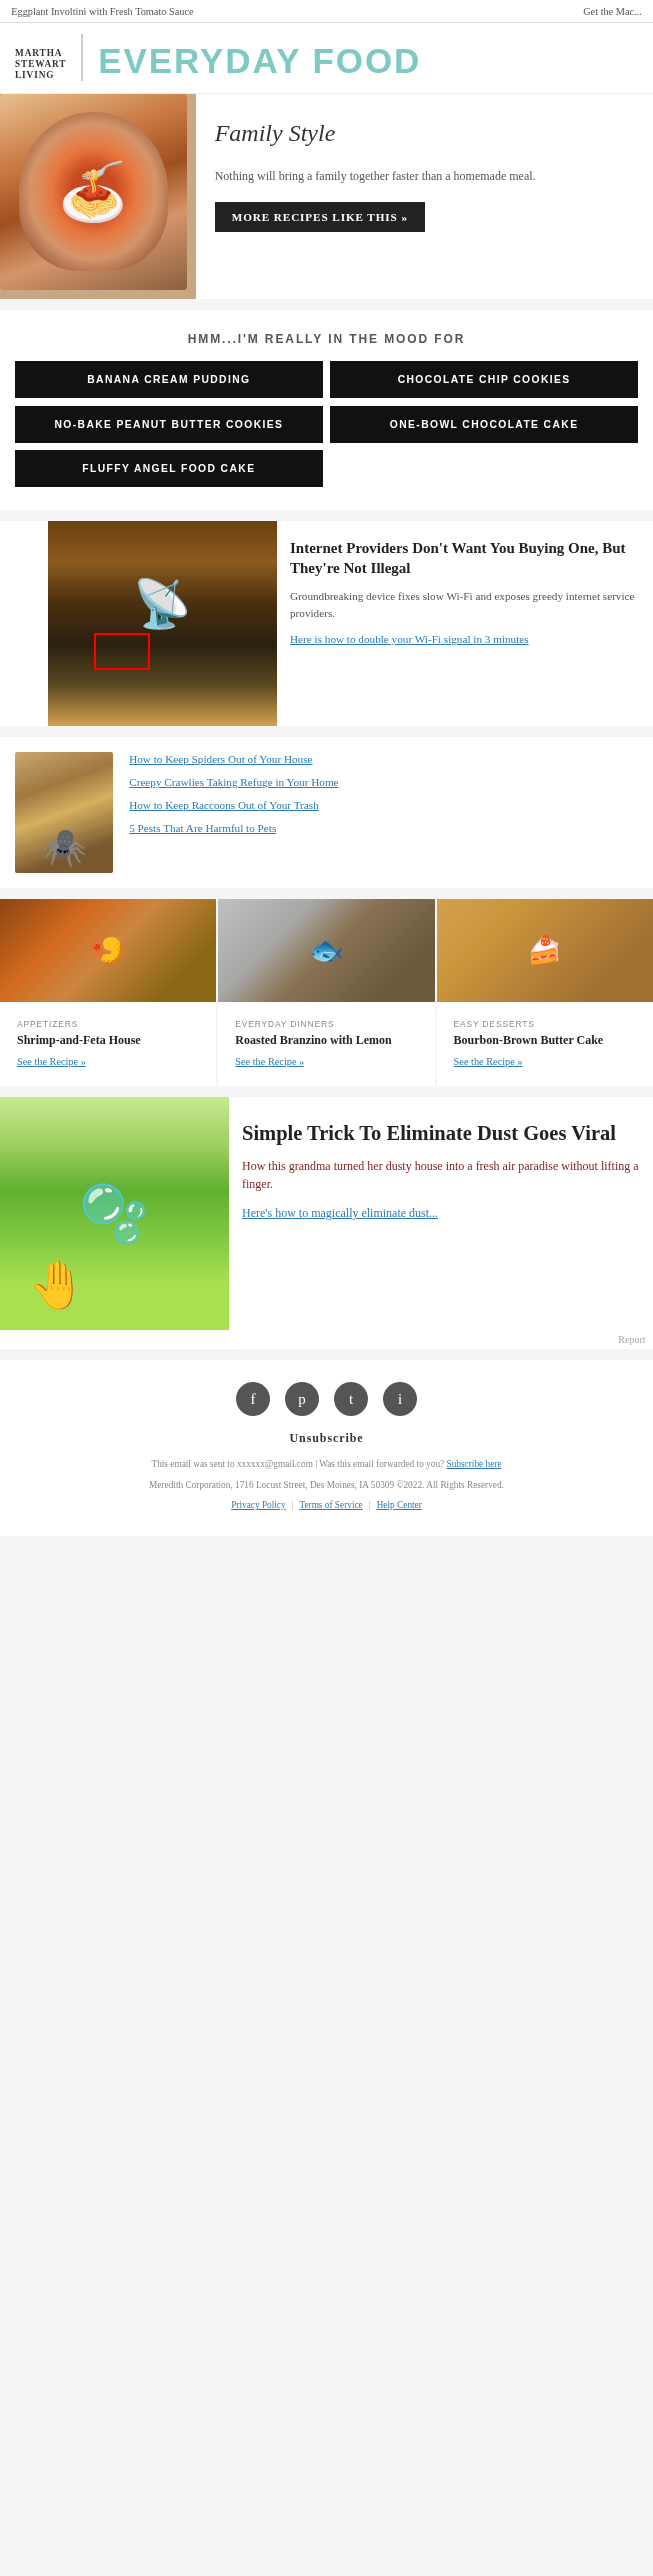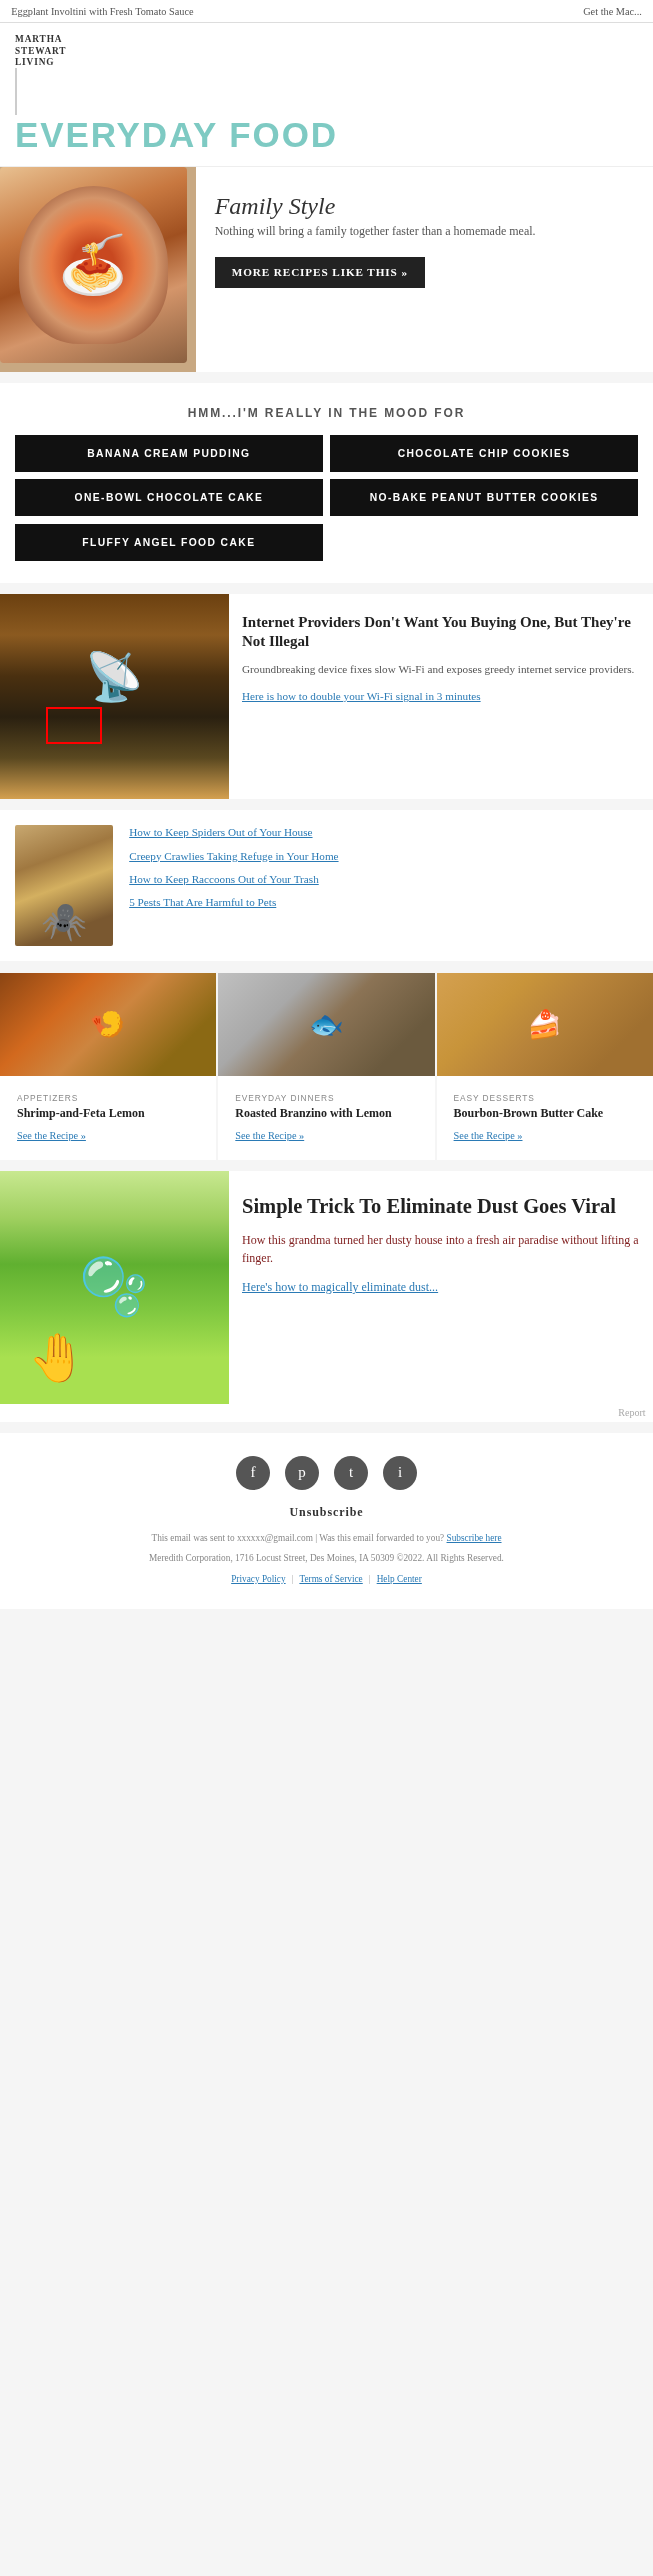--- a/index.html
+++ b/index.html
@@ -7,22 +7,22 @@
 
     
     .top-bar {
       display: flex; justify-content: space-between; align-items: center;
       padding: 5.6px 11.2px; background: #fff; font-size: 10.3px; color: #555;
       border-bottom: 0.9px solid #ddd;
     }
 
     
     .header {
-      display: flex; align-items: flex-start; background: #fff;
-      padding: 11.2px 15px; border-bottom: 1.9px solid #eee; flex-direction: column;
+      display: flex; align-items: flex-end; background: #fff;
+      padding: 11.2px 15px; border-bottom: 1.9px solid #eee;
     }
     .header-brand { text-align: left; margin-right: 15px; }
     .header-brand .martha { font-size: 9.3px; font-weight: bold; letter-spacing: 0.9px; color: #333; line-height: 1.2; }
     .header-divider { width: 1.9px; height: 47px; background: #ccc; margin-right: 15px; }
     .header-title { font-size: 35px; font-weight: 900; color: #7ecac3; letter-spacing: 1.9px; font-family: Arial, sans-serif; }
 
     
     .hero { background: #fff; display: flex; }
     .hero-image { width: 196px; min-height: 205px; background: #c8a882; overflow: hidden; }
     .hero-food-img {
@@ -33,40 +33,40 @@
     .hero-food-img::before {
       content: ''; position: absolute; top: 18.7px; left: 18.7px; right: 18.7px; bottom: 18.7px;
       background: radial-gradient(ellipse, #c84820 20%, #e87840 40%, #d4956a 60%, #a06040 80%);
       border-radius: 50% 50% 40% 40%;
     }
     .hero-food-img::after {
       content: '🍝'; position: absolute; top: 50%; left: 50%; transform: translate(-50%,-50%);
       font-size: 56px;
     }
     .hero-content { flex: 1; padding: 26px 18.7px; background: #fff; }
-    .hero-title { font-size: 24px; font-style: italic; color: #333; margin-bottom: 2px; }
+    .hero-title { font-size: 24px; font-style: italic; color: #333; margin-bottom: 20px; }
     .hero-text { font-size: 12px; color: #555; margin-bottom: 17px; line-height: 1.5; }
     .hero-button {
       display: inline-block; background: #222; color: #fff;
       padding: 9.3px 17px; font-size: 11.2px; font-weight: bold; letter-spacing: 0.9px;
       cursor: pointer; text-transform: uppercase;
     }
 
     
     .mood-section { background: #fff; padding: 22.4px 15px; margin-top: 11.2px; }
     .mood-title { text-align: center; font-size: 12px; letter-spacing: 1.9px; color: #555; margin-bottom: 15px; font-family: Arial, sans-serif; font-weight: bold; }
     .mood-grid { display: grid; grid-template-columns: 1fr 1fr; gap: 7.5px; }
     .mood-btn {
       background: #111; color: #fff; border: none; padding: 13px 7.5px;
       font-size: 10.3px; font-weight: bold; letter-spacing: 1.4px; text-transform: uppercase;
       cursor: pointer; font-family: Arial, sans-serif;
     }
 
     
-    .ad-section { background: #fff; display: flex; margin-top: 11.2px; }
+    .ad-section { background: #fff; display: flex; margin-top: 11.2px; padding-left: 48px; }
     .ad-image { width: 229px; min-height: 187px; background: #8b6914; position: relative; overflow: hidden; }
     .ad-image-inner {
       width: 229px; height: 205px;
       background: linear-gradient(180deg, #6b4010 0%, #8b5a20 20%, #4a3010 40%, #2a2010 60%, #5a4820 80%, #d4a050 100%);
       position: relative;
     }
     .ad-image-inner::before {
       content: '📡'; position: absolute; top: 40%; left: 50%; transform: translate(-50%,-50%);
       font-size: 47px;
     }
@@ -162,22 +162,22 @@
     <div class="hero-text">Nothing will bring a family together faster than a homemade meal.</div>
     <div class="hero-button">MORE RECIPES LIKE THIS »</div>
   </div>
 </div>
 
 <div class="mood-section">
   <div class="mood-title">HMM...I'M REALLY IN THE MOOD FOR</div>
   <div class="mood-grid">
     <button class="mood-btn">BANANA CREAM PUDDING</button>
     <button class="mood-btn">CHOCOLATE CHIP COOKIES</button>
+    <button class="mood-btn">NO-BAKE PEANUT BUTTER COOKIES</button>
     <button class="mood-btn">ONE-BOWL CHOCOLATE CAKE</button>
-    <button class="mood-btn">NO-BAKE PEANUT BUTTER COOKIES</button>
     <button class="mood-btn">FLUFFY ANGEL FOOD CAKE</button>
   </div>
 </div>
 
 <div class="ad-section">
   <div class="ad-image">
     <div class="ad-image-inner">
       <div class="red-box"></div>
     </div>
   </div>
@@ -200,21 +200,21 @@
   </div>
 </div>
 
 <div class="recipe-cards">
   <div class="recipe-card">
     <div class="recipe-card-img">
       <div class="recipe-img-1">🍤</div>
     </div>
     <div class="recipe-card-body">
       <div class="recipe-category">APPETIZERS</div>
-      <div class="recipe-name">Shrimp-and-Feta Lemon</div>
+      <div class="recipe-name">Shrimp-and-Feta House</div>
       <a class="recipe-link">See the Recipe »</a>
     </div>
   </div>
   <div class="recipe-card">
     <div class="recipe-card-img">
       <div class="recipe-img-2">🐟</div>
     </div>
     <div class="recipe-card-body">
       <div class="recipe-category">EVERYDAY DINNERS</div>
       <div class="recipe-name">Roasted Branzino with Lemon</div>

